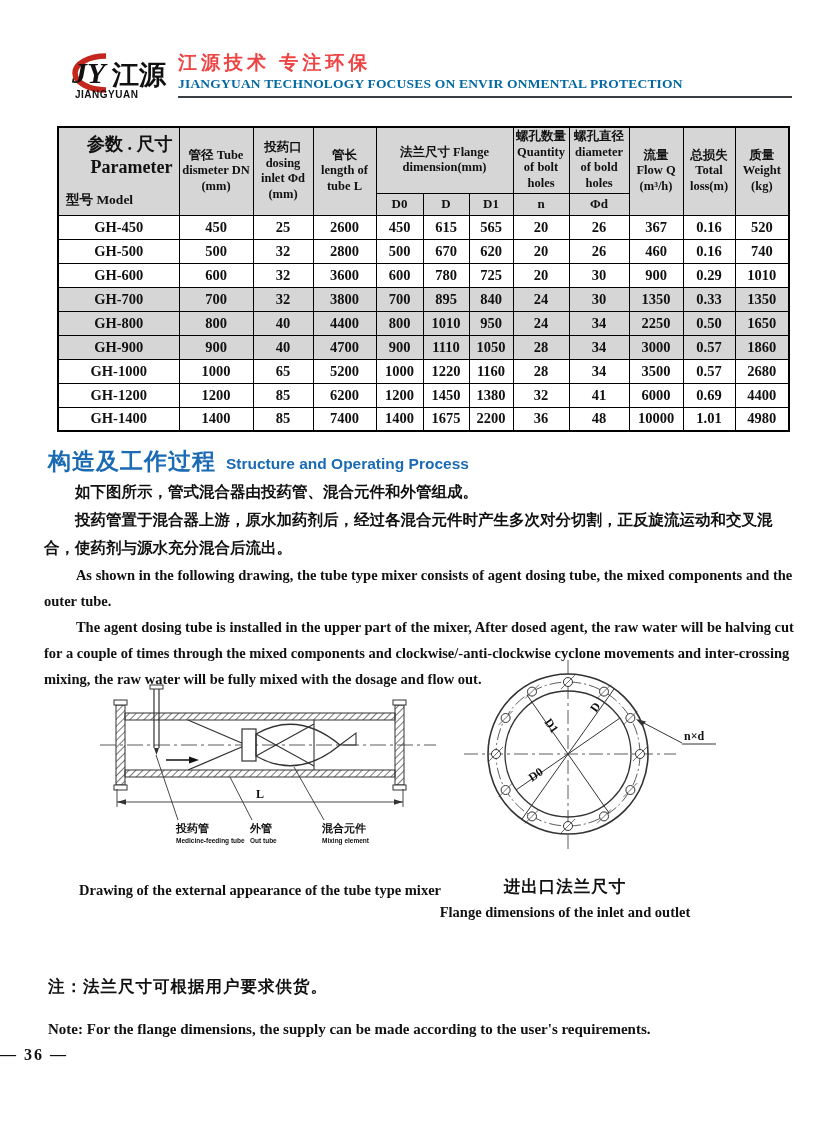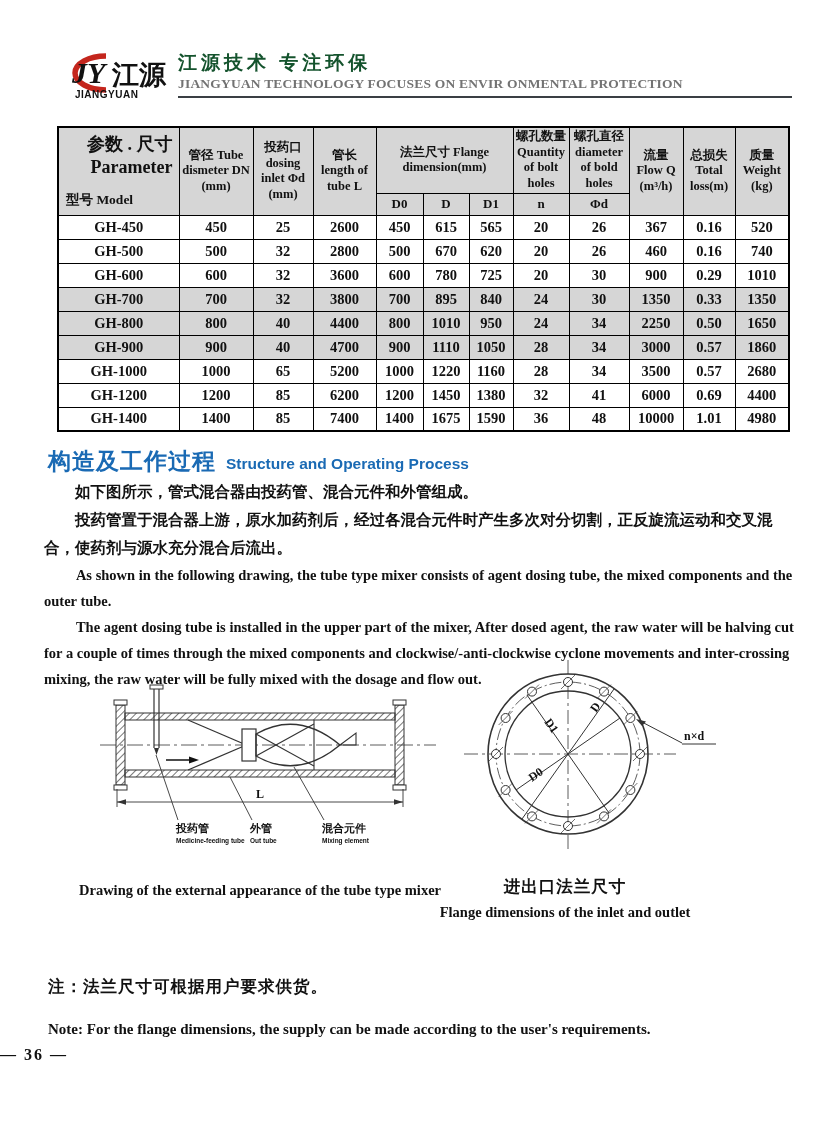--- a/index.html
+++ b/index.html
@@ -13,25 +13,25 @@
   .page{
     position:relative;width:828px;height:1122px;background:#fff;
     font-family:"Liberation Serif","DejaVu Serif",serif;color:var(--ink);
     overflow:hidden;
   }
   
   .logo{position:absolute;left:42px;top:44px;width:132px;height:58px;}
   .slogan-cn{
     position:absolute;left:178px;top:50px;
     font-family:"Liberation Sans","DejaVu Sans",sans-serif;
-    font-weight:bold;font-size:19px;letter-spacing:4px;color:#14532d;
+    font-weight:bold;font-size:19px;letter-spacing:4px;color:#ef4444;
   }
   .slogan-en{
     position:absolute;left:178px;top:76px;
-    font-weight:bold;font-size:13.5px;letter-spacing:.2px;color:#737373;
+    font-weight:bold;font-size:13.5px;letter-spacing:.2px;color:#0369a1;
   }
   .header-rule{position:absolute;left:178px;top:96px;width:614px;height:2px;background:#3a3f44;}
   
   table.spec{
     position:absolute;left:57px;top:126px;width:731px;
     border-collapse:collapse;table-layout:fixed;
     border:2px solid #000;
   }
   table.spec th,table.spec td{
     border:1px solid #000;text-align:center;vertical-align:middle;
@@ -262,21 +262,21 @@
           <td>0.69</td>
           <td>4400</td>
         </tr>
         <tr>
           <td>GH-1400</td>
           <td>1400</td>
           <td>85</td>
           <td>7400</td>
           <td>1400</td>
           <td>1675</td>
-          <td>1590</td>
+          <td>2200</td>
           <td>36</td>
           <td>48</td>
           <td>10000</td>
           <td>1.01</td>
           <td>4980</td>
         </tr>
       </tbody>
   </table>
 
   <div class="section-heading">

